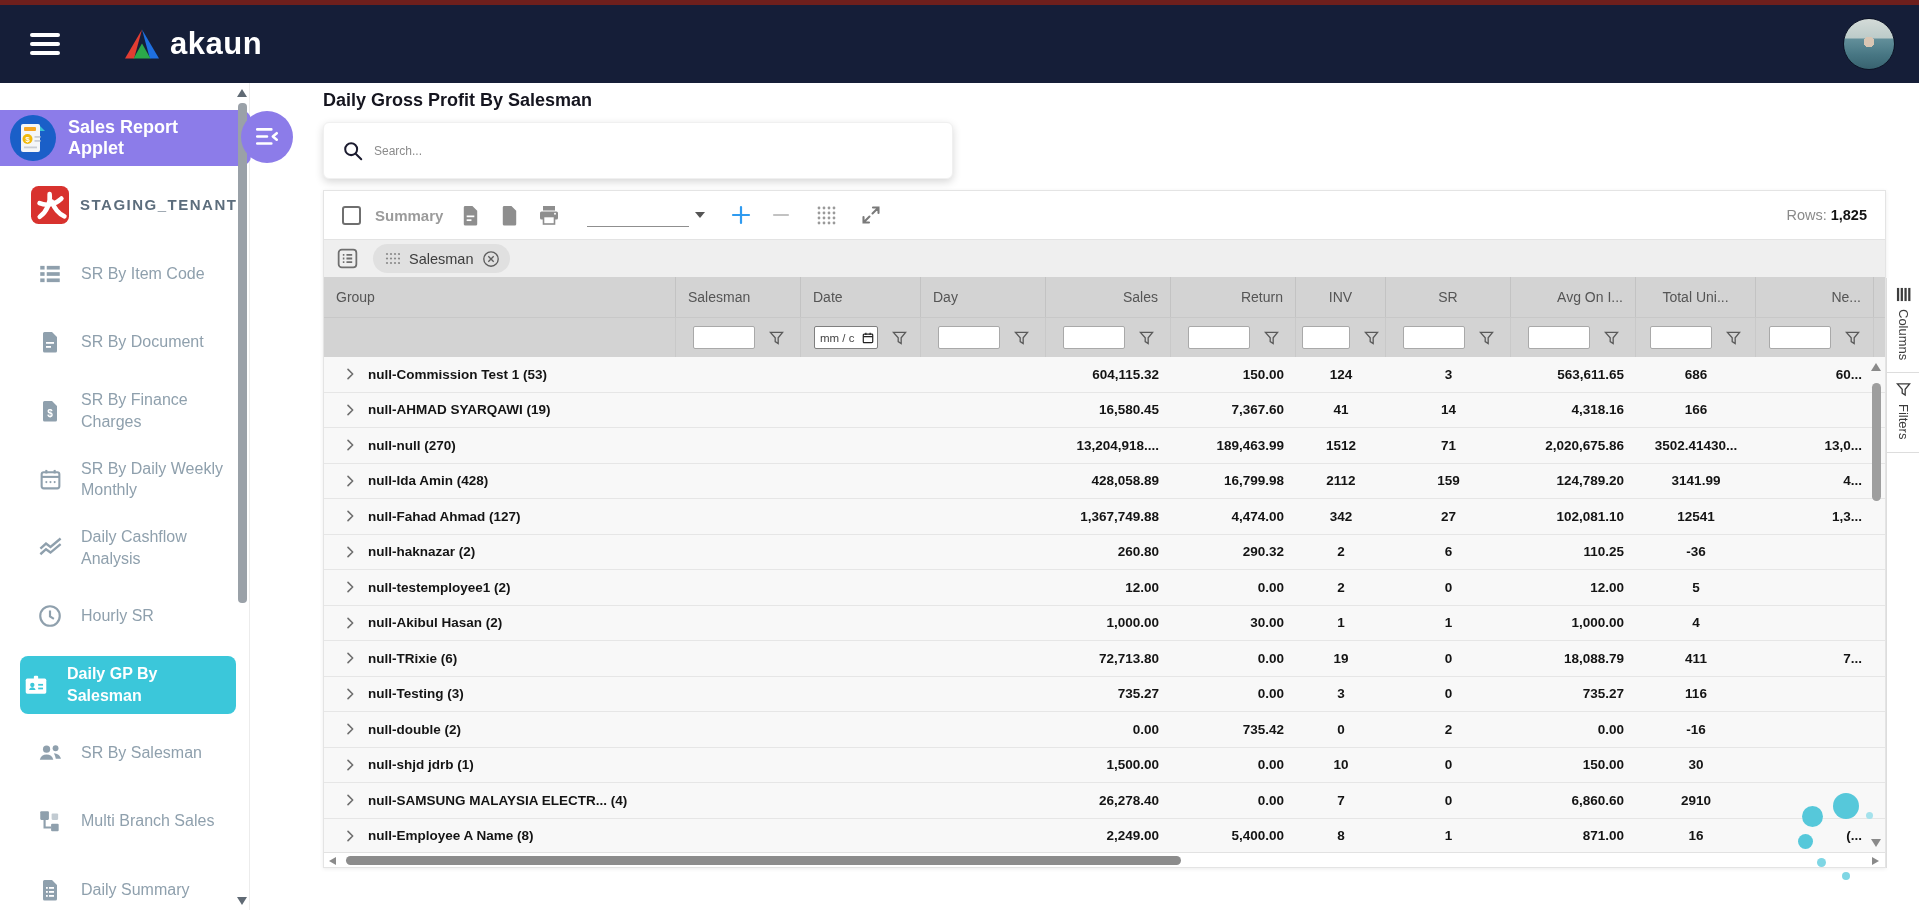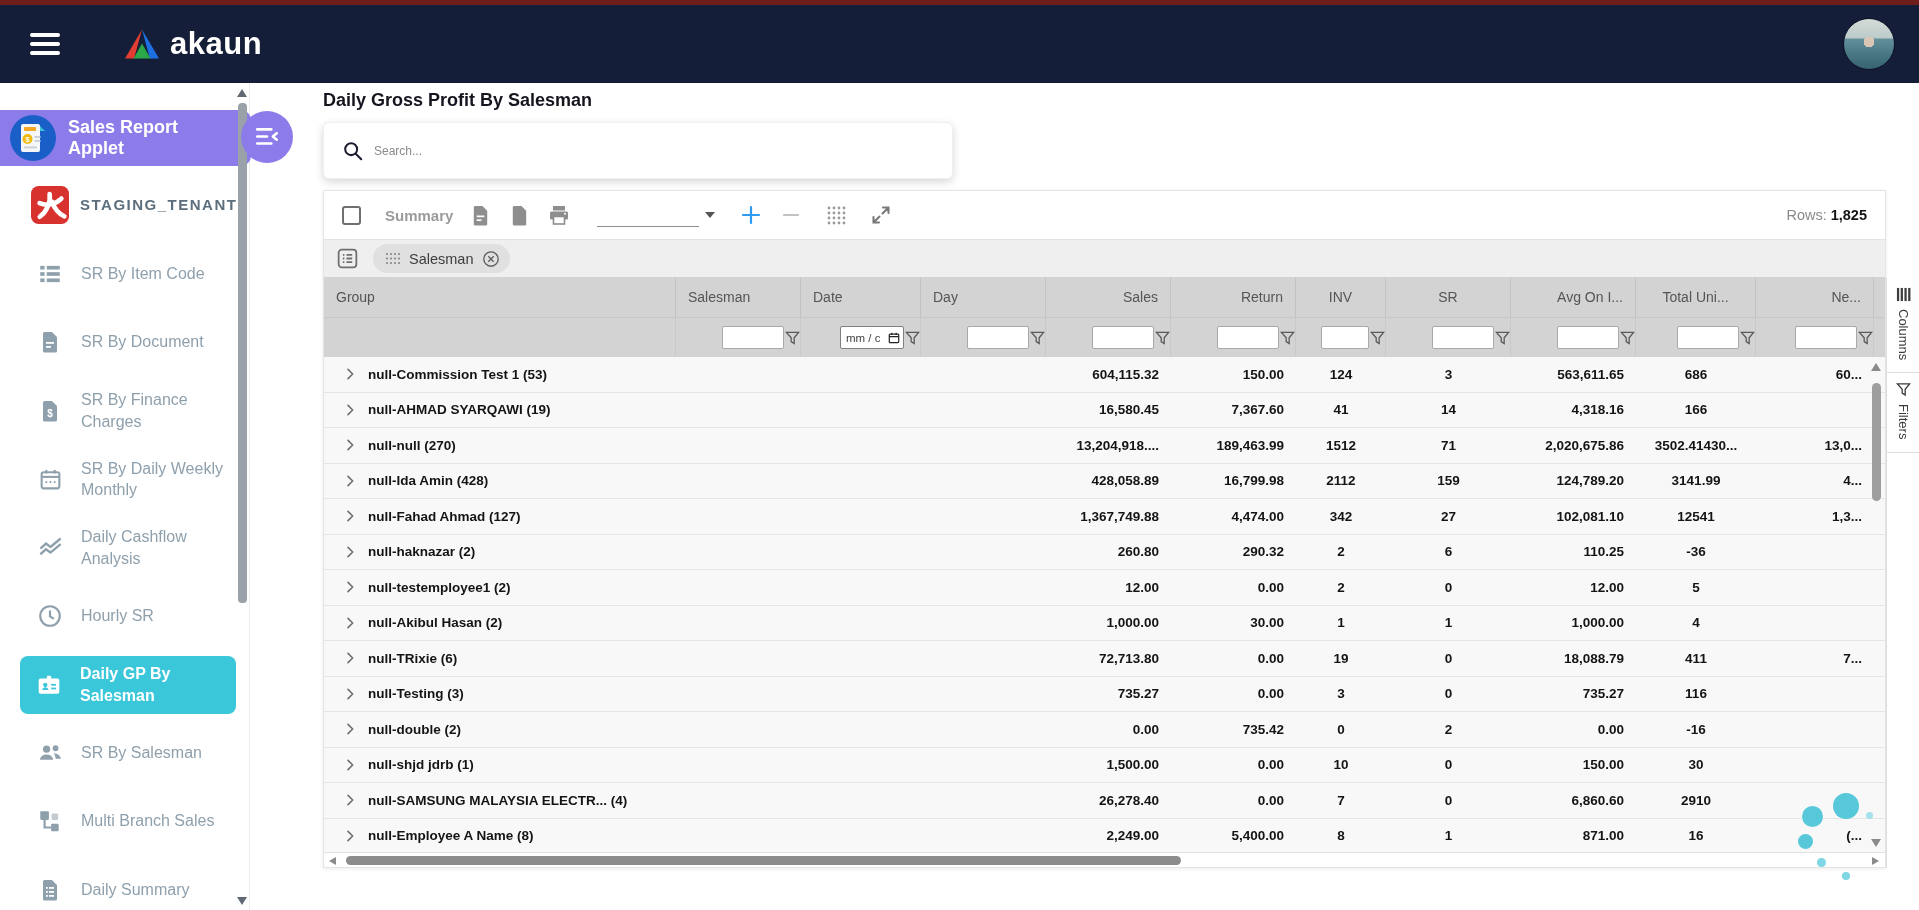--- a/index.html
+++ b/index.html
@@ -24,56 +24,56 @@
   .applet-banner{position:absolute;top:27px;left:0;width:251px;height:56px;background:#8c7ce9;border-radius:0 10px 10px 0;display:flex;align-items:center;padding-left:10px;gap:12px;cursor:pointer}
   .applet-icon{width:46px;height:46px;border-radius:50%;background:#1a5fc8;flex:0 0 auto;display:flex;align-items:center;justify-content:center}
   .applet-title{color:#fff;font-size:18px;font-weight:700;line-height:1.15;width:140px}
   .collapse-btn{position:absolute;top:28px;left:241px;width:52px;height:52px;border-radius:50%;background:#8c7ce9;border:none;display:flex;align-items:center;justify-content:center;cursor:pointer;z-index:4}
   .snav{position:absolute;top:88px;left:0;width:250px;display:flex;flex-direction:column}
   .sitem{min-height:68.5px;display:flex;align-items:center;padding-left:36px;gap:17px;cursor:pointer}
   .sicon{width:28px;height:28px;flex:0 0 auto;display:flex;align-items:center;justify-content:center;color:#8fa0ad}
   .slabel{font-size:16px;color:#8fa0ad;line-height:1.35;width:155px}
   .sitem.tenant .slabel{color:#5c6d7c;font-weight:700;font-size:15px;letter-spacing:1.5px;width:170px}
   .tenant-icon{width:38px;height:38px;flex:0 0 auto;margin-left:-5px;margin-right:-6px}
-  .sitem.active{background:#3bc7da;border-radius:8px;min-height:58px;margin:5px 14px 5px 20px;padding-left:15px}
+  .sitem.active{background:#3bc7da;border-radius:8px;min-height:58px;margin:5px 14px 5px 20px;padding-left:2px}
   .sitem.active .slabel{color:#fff;font-weight:600}
   .sitem.active .sicon{color:#fff}
   
   .sb-scroll{position:absolute;top:4px;right:1px;width:11px;height:820px}
   .sb-up,.sb-down{position:absolute;left:0;width:0;height:0;border-left:5.5px solid transparent;border-right:5.5px solid transparent}
   .sb-up{top:2px;border-bottom:8px solid #606a74}
   .sb-down{bottom:2px;border-top:8px solid #606a74}
   .sb-thumb{position:absolute;top:16px;left:1px;width:9px;height:500px;background:#9aa1a8;border-radius:4px}
 
   
   .page-title{position:absolute;left:323px;top:90px;font-size:18px;font-weight:800;color:#15151f}
   .search-card{position:absolute;left:323px;top:122px;width:630px;height:57px;background:#fff;border-radius:6px;border:1px solid #f0f0f0;box-shadow:0 3px 8px rgba(0,0,0,.16);display:flex;align-items:center;padding:0 18px;gap:10px;z-index:2}
   .search-input{border:none;outline:none;font-size:12px;color:#333;width:540px;background:transparent}
   .search-input::placeholder{color:#8b8b8b}
 
   .table-card{position:absolute;left:323px;top:190px;width:1563px;height:678px;background:#fff;border:1px solid #e4e4e4;box-shadow:0 1px 4px rgba(0,0,0,.08);overflow:hidden}
   .toolbar{height:48px;display:flex;align-items:center;padding:0 18px;background:#fff}
   .cbx{width:19px;height:19px;border:2px solid #6f6f6f;border-radius:3px;background:#fff;cursor:pointer}
-  .summary-label{margin-left:24px;font-size:15px;font-weight:700;color:#9b9b9b;cursor:default}
+  .summary-label{margin-left:14px;font-size:15px;font-weight:700;color:#9b9b9b;cursor:default}
   .tbtn{background:none;border:none;padding:0;margin-left:16px;cursor:pointer;display:flex;align-items:center;color:#8e8e8e}
   .tselect{margin-left:26px;width:102px;height:24px;border-bottom:1px solid #8f8f8f;position:relative;cursor:pointer}
   .tselect .caret{position:absolute;right:-16px;top:9px;width:0;height:0;border-left:5px solid transparent;border-right:5px solid transparent;border-top:6px solid #555}
   .rows-count{margin-left:auto;font-size:14.5px;color:#8a8a8a}
   .rows-count b{color:#141414;font-weight:700;margin-left:4px}
 
   .chipbar{height:38px;background:#efefef;border-top:1px solid #e3e3e3;display:flex;align-items:center;padding:0 11px;gap:13px}
   .panel-btn{background:none;border:none;padding:0;cursor:pointer;display:flex;color:#6f6f6f}
   .chip{height:29px;background:#e0e0e0;border-radius:15px;display:flex;align-items:center;padding:0 10px 0 12px;gap:9px;cursor:grab}
   .chip-label{font-size:14.5px;color:#3d3d3d}
   .chip-close{background:none;border:none;padding:0;display:flex;cursor:pointer;color:#5d5d5d}
 
   .thead{height:40px;background:#d3d3d3;display:flex;align-items:stretch}
   .hcell{display:flex;align-items:center;font-size:14px;color:#555;padding:0 12px;border-right:1px solid #c3c3c3;cursor:pointer;white-space:nowrap;overflow:hidden}
   .frow{height:40px;background:#d3d3d3;border-top:1px solid #c8c8c8;display:flex;align-items:center}
-  .fcell{display:flex;align-items:center;justify-content:flex-end;gap:1px;border-right:1px solid #c9c9c9;height:100%}
+  .fcell{display:flex;align-items:center;justify-content:center;gap:14px;border-right:1px solid #c9c9c9;height:100%}
   .finput{width:62px;height:23px;border:1px solid #a9a9a9;border-radius:2px;background:#fff;font-size:12px;padding:0 4px;outline:none}
   .datebox{width:64px;height:23px;border:1px solid #7f7f7f;border-radius:2px;background:#fff;display:flex;align-items:center;padding:0 3px 0 5px;gap:2px;font-size:11.5px;color:#444;overflow:hidden;cursor:text}
   .fbtn{background:none;border:none;padding:0;display:flex;cursor:pointer;color:#5a5a5a}
 
   .col-group{width:352px}
   .col-salesman{width:125px}
   .col-date{width:120px}
   .col-day{width:125px}
   .col-sales{width:125px}
   .col-return{width:125px}

